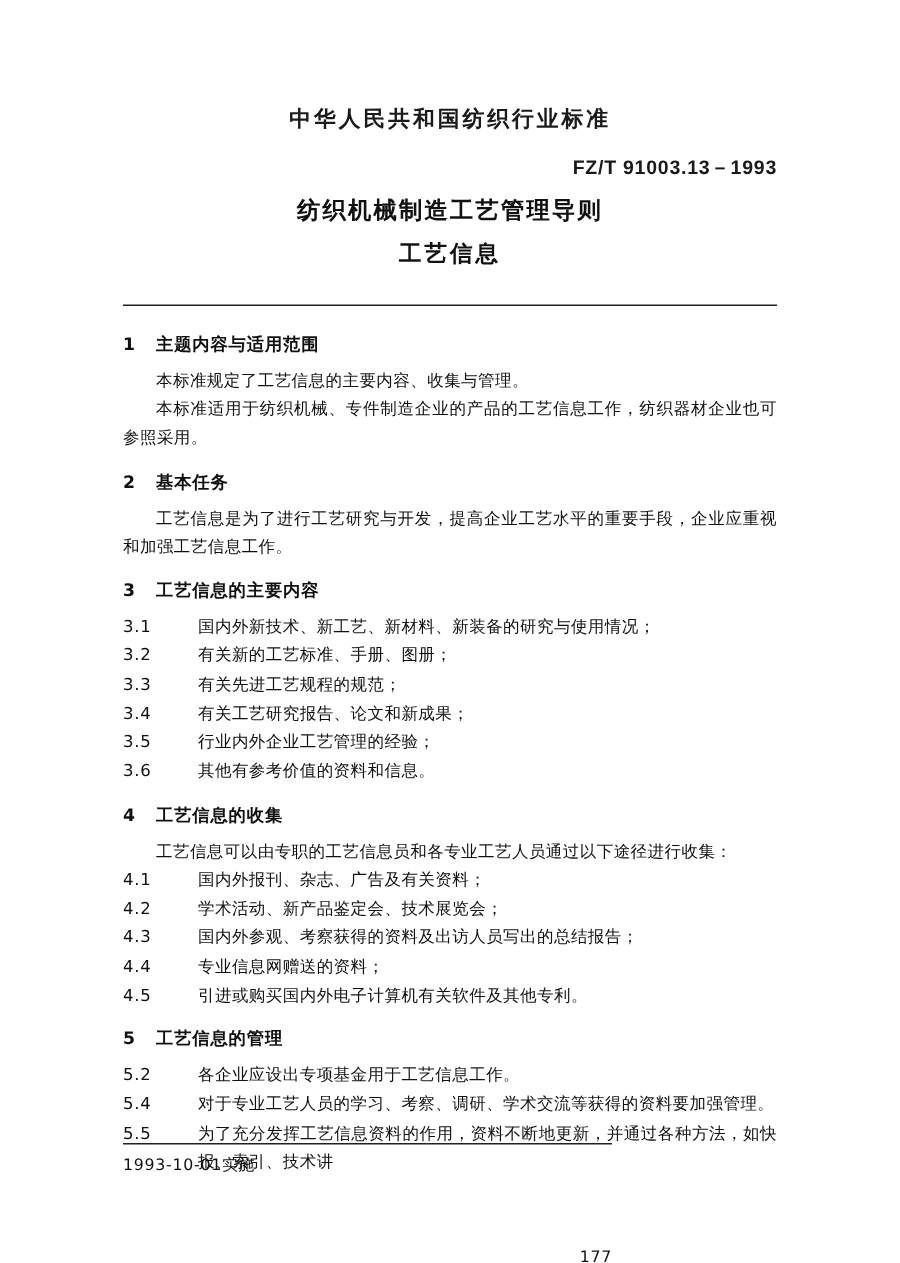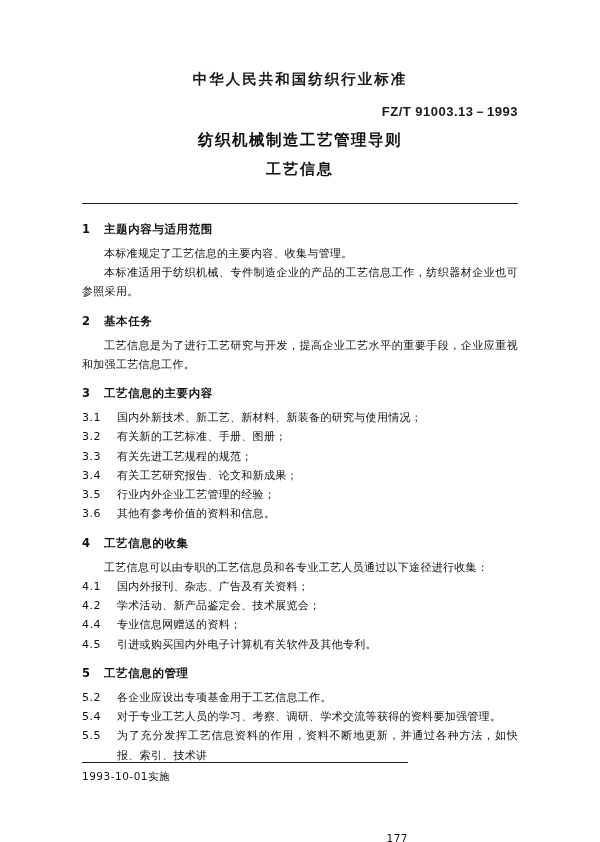--- a/index.html
+++ b/index.html
@@ -102,21 +102,21 @@
   }
   .para.indent {
     text-indent: 22px;
   }
   .item {
     font-size: 11px;
     line-height: 1.75;
     letter-spacing: 0.3px;
     color: #111;
     display: flex;
-    gap: 9px;
+    gap: 24px;
     align-items: flex-start;
   }
   .item .inum {
     flex: 0 0 auto;
     min-width: 26px;
     letter-spacing: 0.5px;
   }
   .item .itxt {
     flex: 1 1 auto;
     text-align: justify;
@@ -219,20 +219,24 @@
       <div class="para indent">工艺信息可以由专职的工艺信息员和各专业工艺人员通过以下途径进行收集：</div>
       <div class="item">
         <span class="inum">4.1</span>
         <span class="itxt">国内外报刊、杂志、广告及有关资料；</span>
       </div>
       <div class="item">
         <span class="inum">4.2</span>
         <span class="itxt">学术活动、新产品鉴定会、技术展览会；</span>
       </div>
       <div class="item">
+        <span class="inum">4.3</span>
+        <span class="itxt">国内外参观、考察获得的资料及出访人员写出的总结报告；</span>
+      </div>
+      <div class="item">
         <span class="inum">4.4</span>
         <span class="itxt">专业信息网赠送的资料；</span>
       </div>
       <div class="item">
         <span class="inum">4.5</span>
         <span class="itxt">引进或购买国内外电子计算机有关软件及其他专利。</span>
       </div>
     </div>
 
     <div class="sec">

